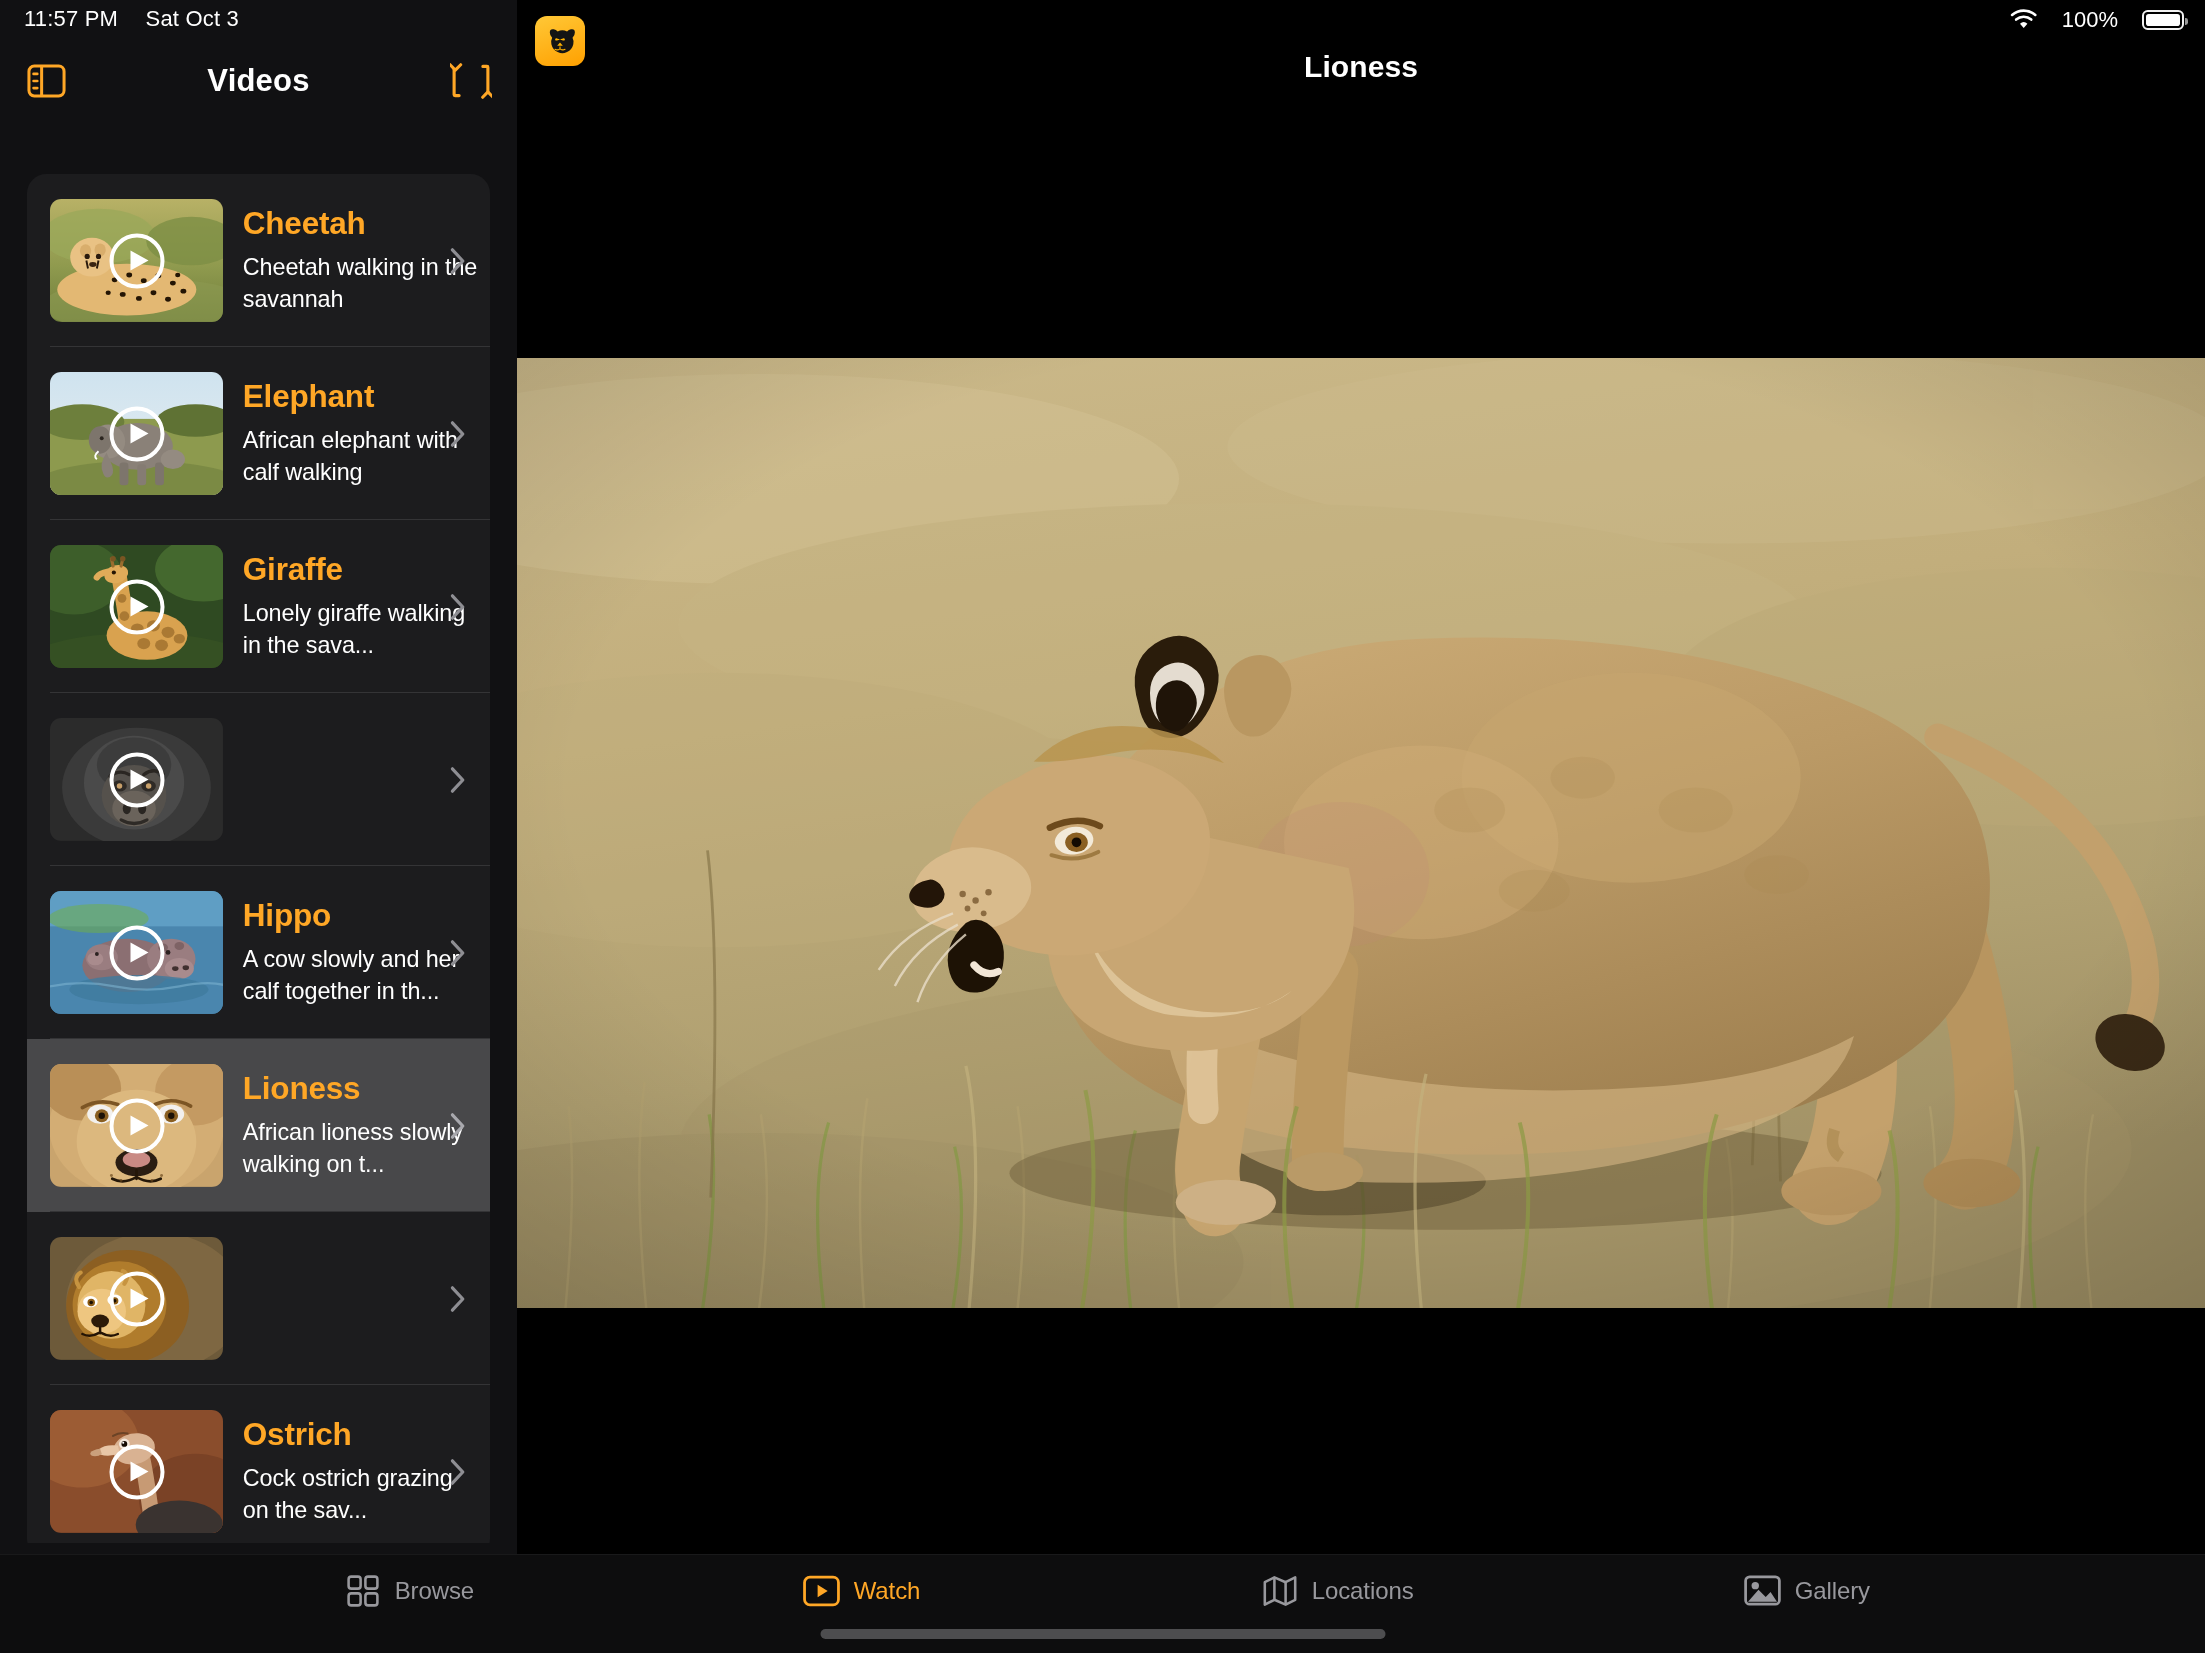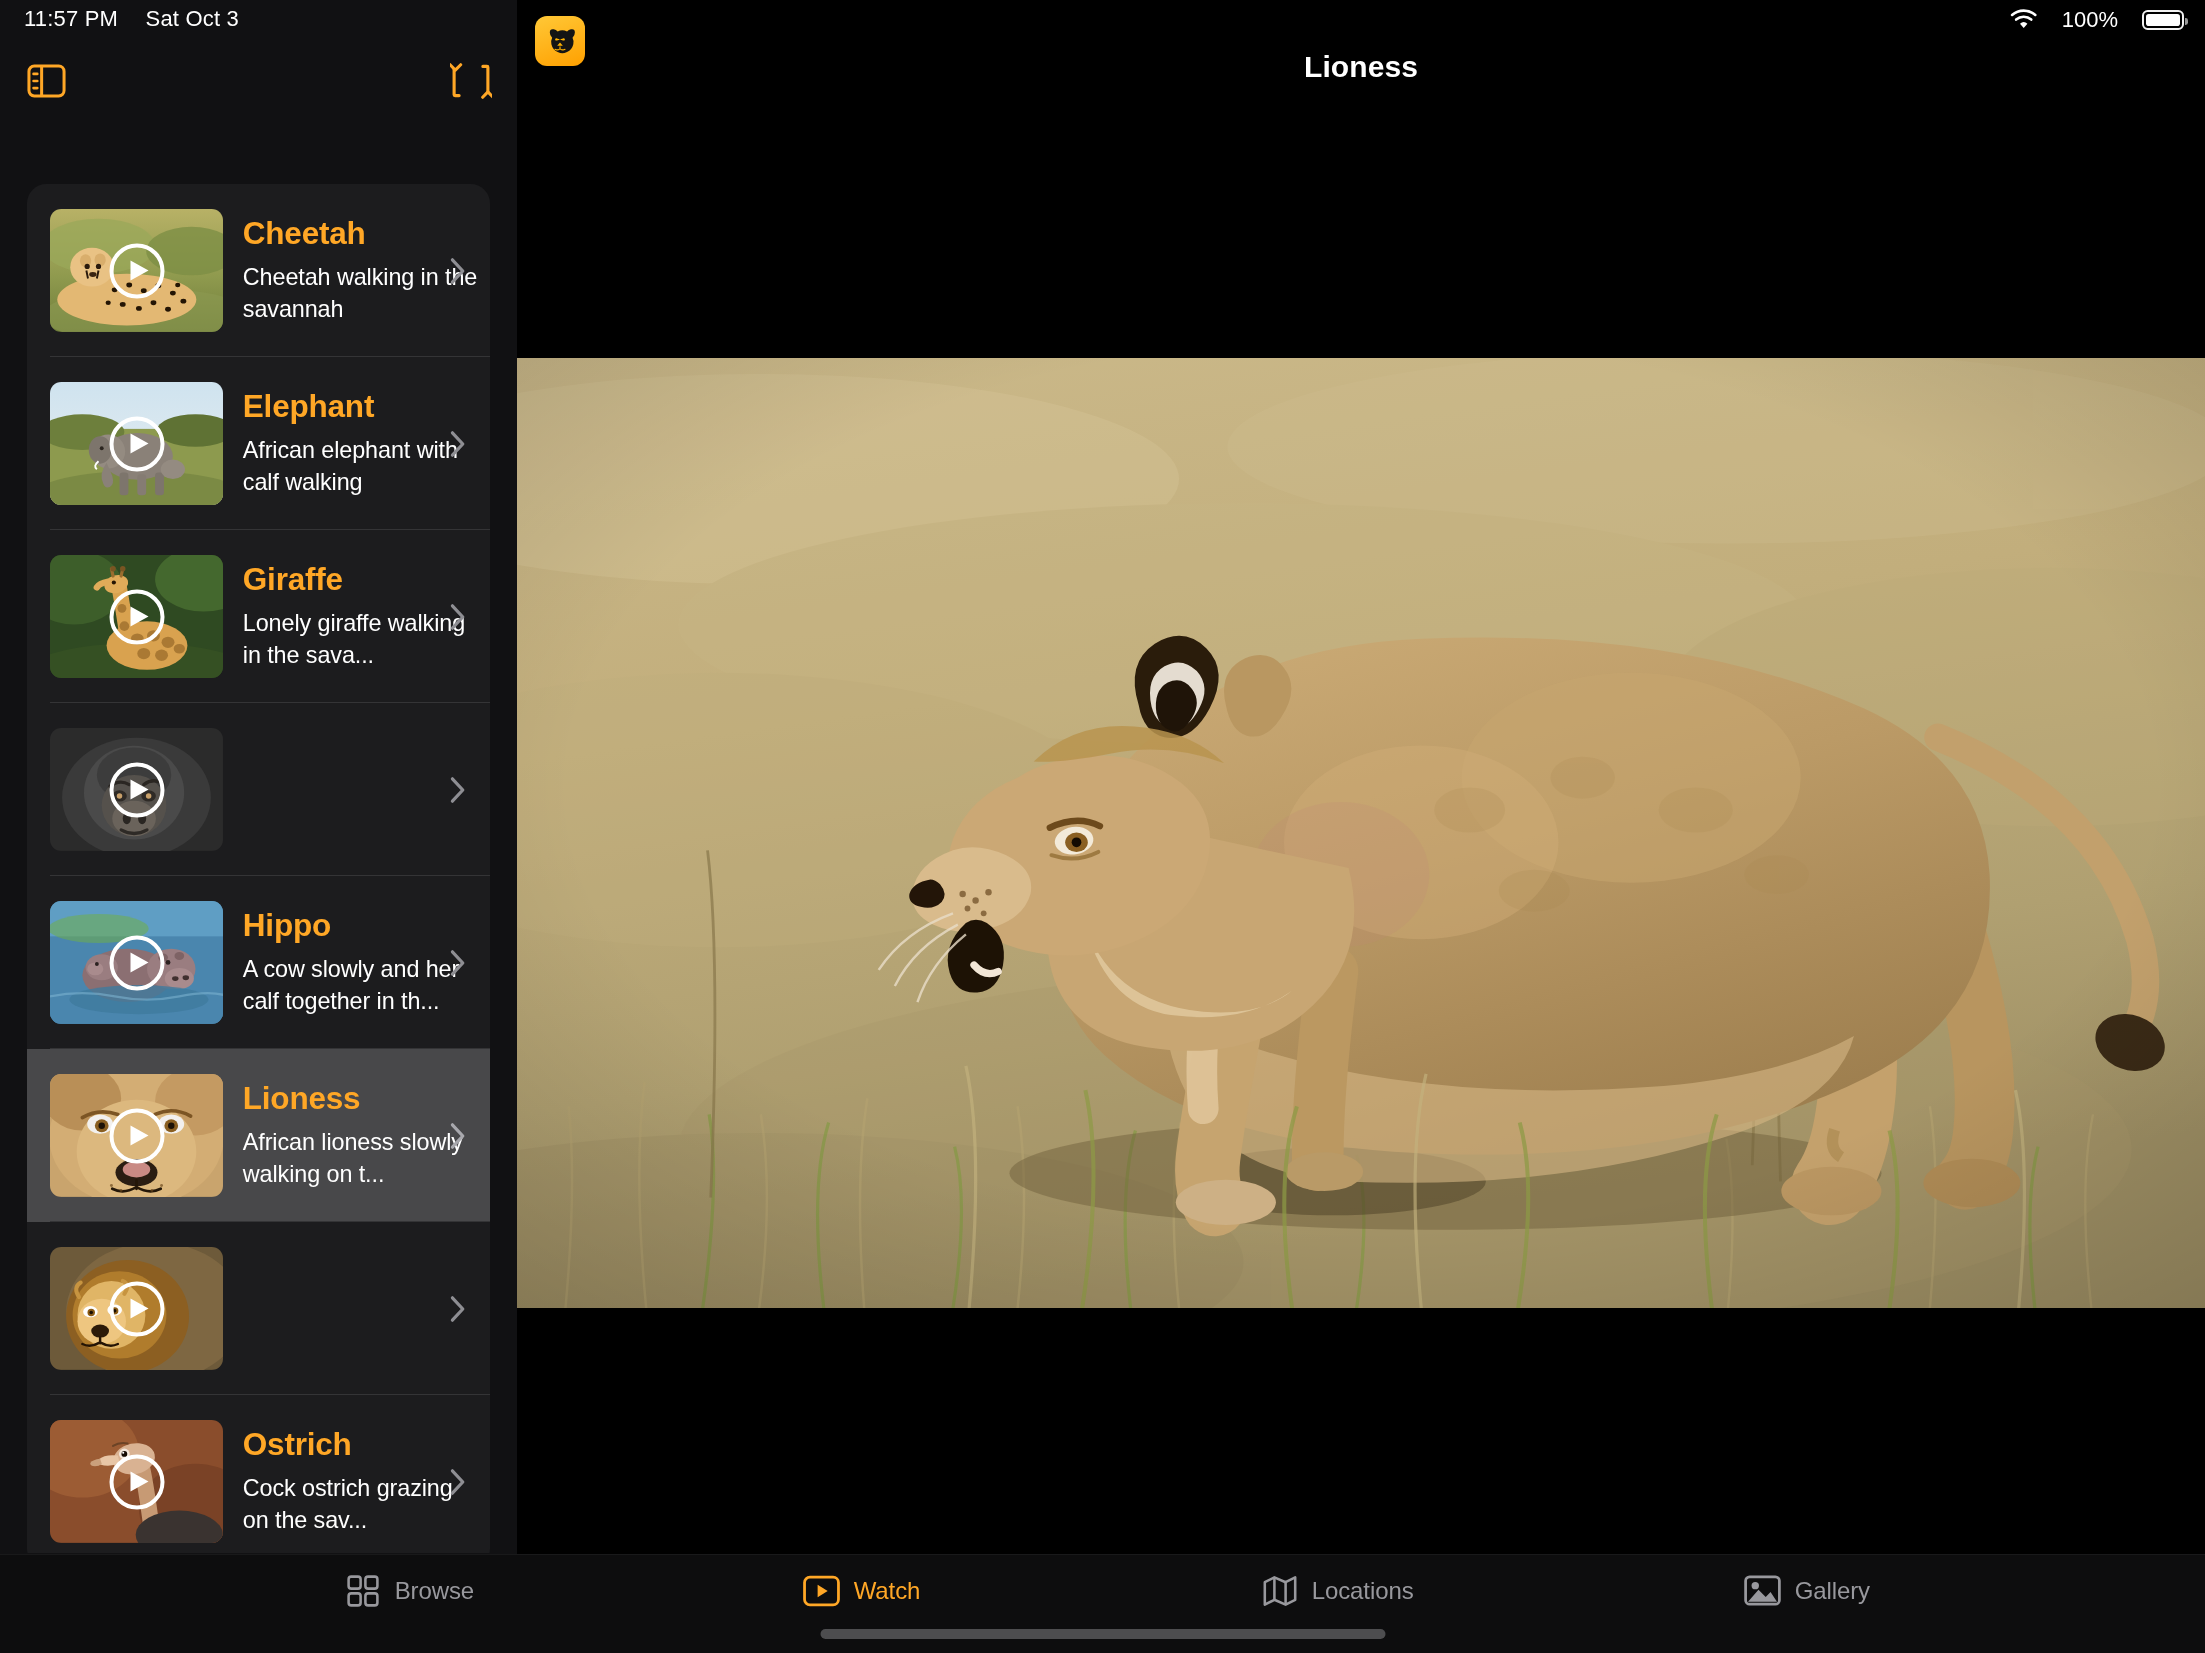--- a/index.html
+++ b/index.html
@@ -27,21 +27,21 @@
              background:#111113; overflow:hidden; z-index:20; }
   .sb-header { position:absolute; left:0; top:42px; width:517px; height:77px;
                display:flex; align-items:center; }
   .sb-title { position:absolute; left:0; right:0; text-align:center; color:#fff;
               font-size:31px; font-weight:600; letter-spacing:0.2px; }
   .sb-icon-btn { position:absolute; display:flex; align-items:center; justify-content:center;
                  cursor:pointer; }
   .sb-icon-left  { left:24px; width:45px; height:45px; }
   .sb-icon-right { right:22.6px; width:47px; height:47px; }
 
-  .list-scroll { position:absolute; left:0; top:119px; width:517px; height:1434px; overflow:hidden; }
+  .list-scroll { position:absolute; left:0; top:109px; width:517px; height:1434px; overflow:hidden; }
   .list-card { position:absolute; left:27px; top:65px; width:463px;
                background:#1c1c1e; border-radius:19.4px; overflow:hidden; }
 
   .row { position:relative; display:flex; align-items:center; height:173px; padding:0 0 0 23.4px; }
   .row.selected { background:#48484a; }
   .row .sep { position:absolute; left:23.4px; right:0; bottom:0; height:1.2px; background:#343436; }
   .row:last-child .sep { display:none; }
 
   .thumb { position:relative; width:173px; height:123px; border-radius:11.3px; overflow:hidden;
            flex:0 0 auto; }
@@ -140,20 +140,21 @@
     <div class="sb-header">
       <div class="sb-icon-btn sb-icon-left">
         <svg viewBox="0 0 44 38" width="39" height="34">
           <rect x="2.2" y="2.2" width="39.6" height="33.6" rx="6" fill="none" stroke="#FFA726" stroke-width="3.4"></rect>
           <line x1="16.5" y1="2.2" x2="16.5" y2="35.8" stroke="#FFA726" stroke-width="3.4"></line>
           <line x1="7.4" y1="11" x2="11.6" y2="11" stroke="#FFA726" stroke-width="3" stroke-linecap="round"></line>
           <line x1="7.4" y1="19" x2="11.6" y2="19" stroke="#FFA726" stroke-width="3" stroke-linecap="round"></line>
           <line x1="7.4" y1="27" x2="11.6" y2="27" stroke="#FFA726" stroke-width="3" stroke-linecap="round"></line>
         </svg>
       </div>
+      <div class="sb-title">Videos</div>
       <div class="sb-icon-btn sb-icon-right">
         <svg viewBox="0 0 46 46" width="42" height="42">
           <path d="M10 39 H5.5 a1 1 0 0 1-1-1 V10.5" fill="none" stroke="#FFA726" stroke-width="3.4" stroke-linecap="round" stroke-linejoin="round"></path>
           <path d="M4.5 11 L 10.4 5.2 M4.5 11 L -1.2 5.2" transform="translate(1.3,0)" fill="none" stroke="#FFA726" stroke-width="3.4" stroke-linecap="round" stroke-linejoin="round"></path>
           <path d="M36 7 H40.5 a1 1 0 0 1 1 1 V35.5" fill="none" stroke="#FFA726" stroke-width="3.4" stroke-linecap="round" stroke-linejoin="round"></path>
           <path d="M41.5 35 L 35.8 40.8 M41.5 35 L 47.2 40.8" fill="none" stroke="#FFA726" stroke-width="3.4" stroke-linecap="round" stroke-linejoin="round"></path>
         </svg>
       </div>
     </div>
 

